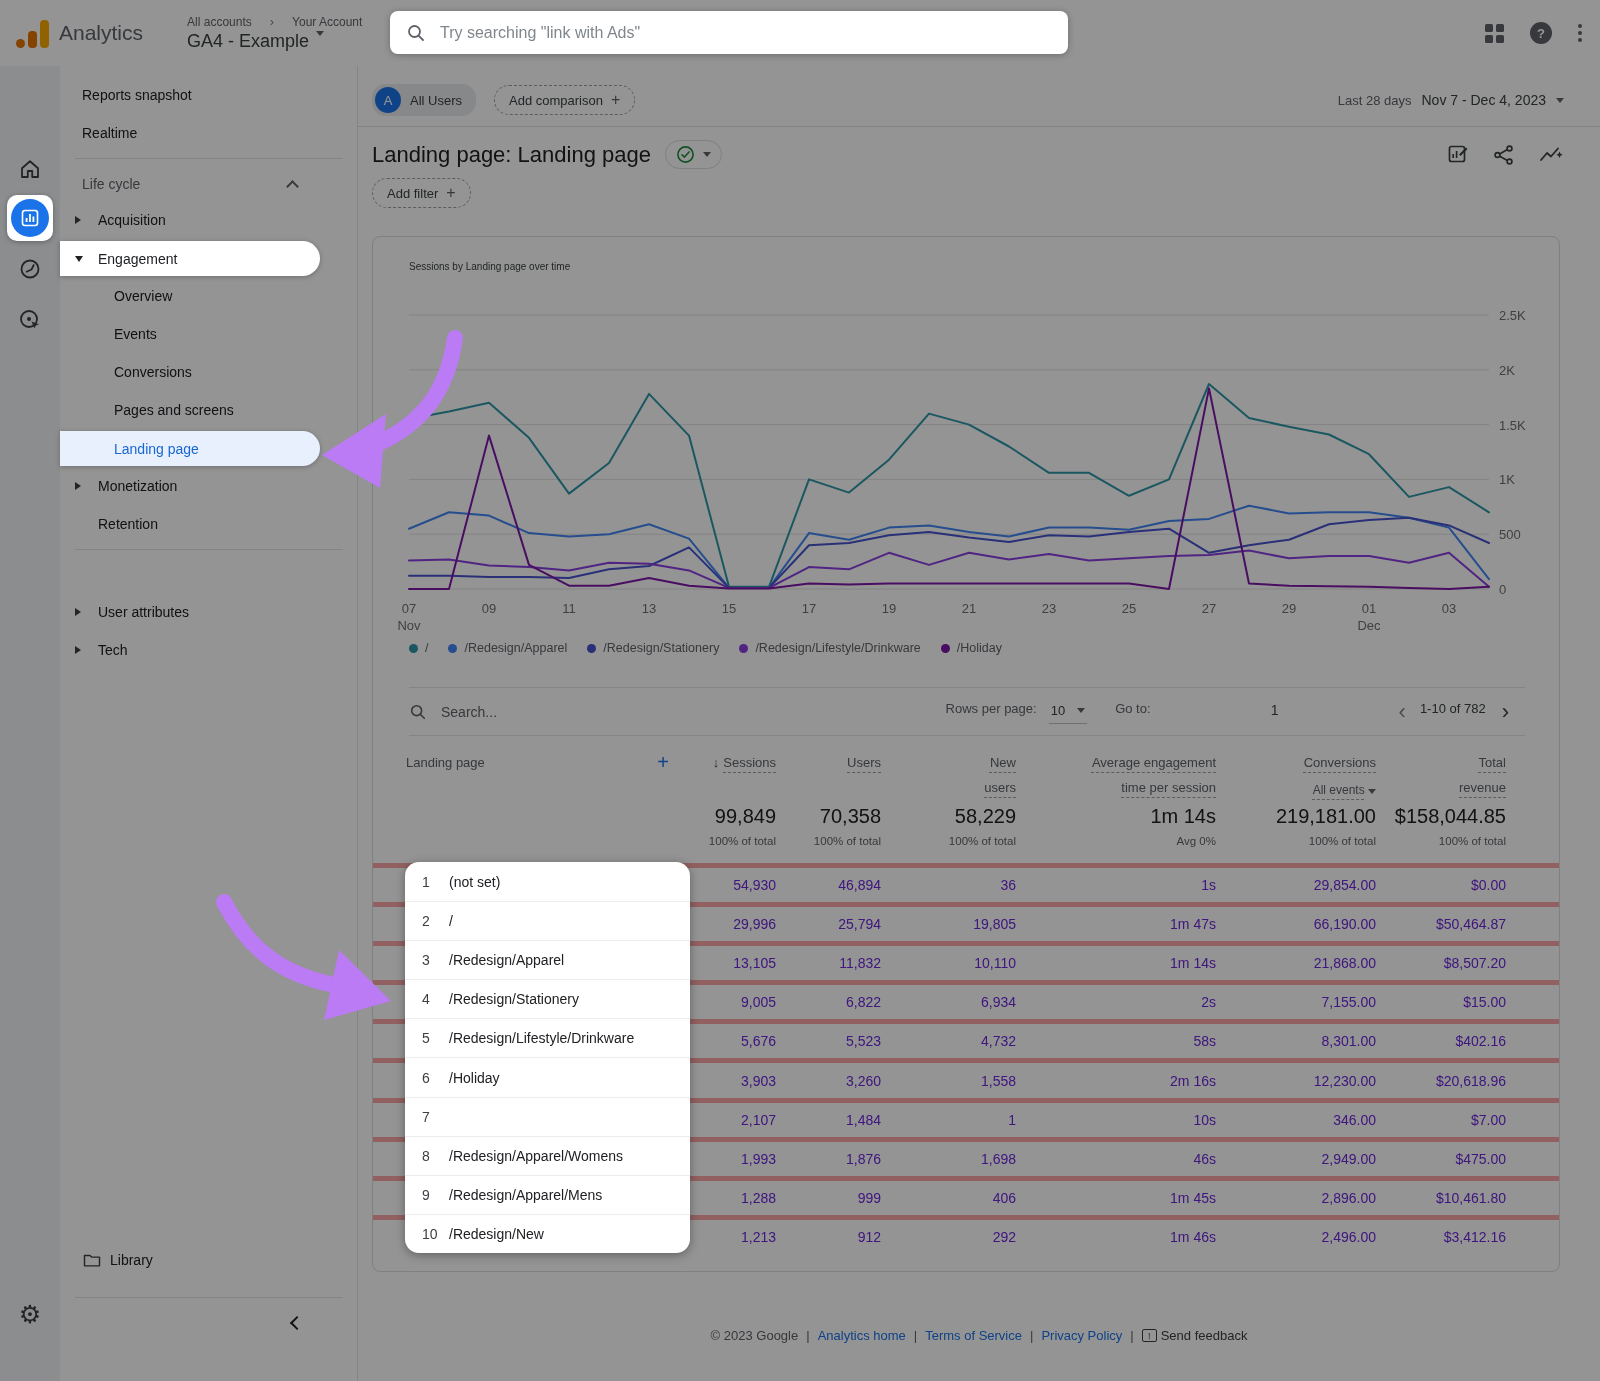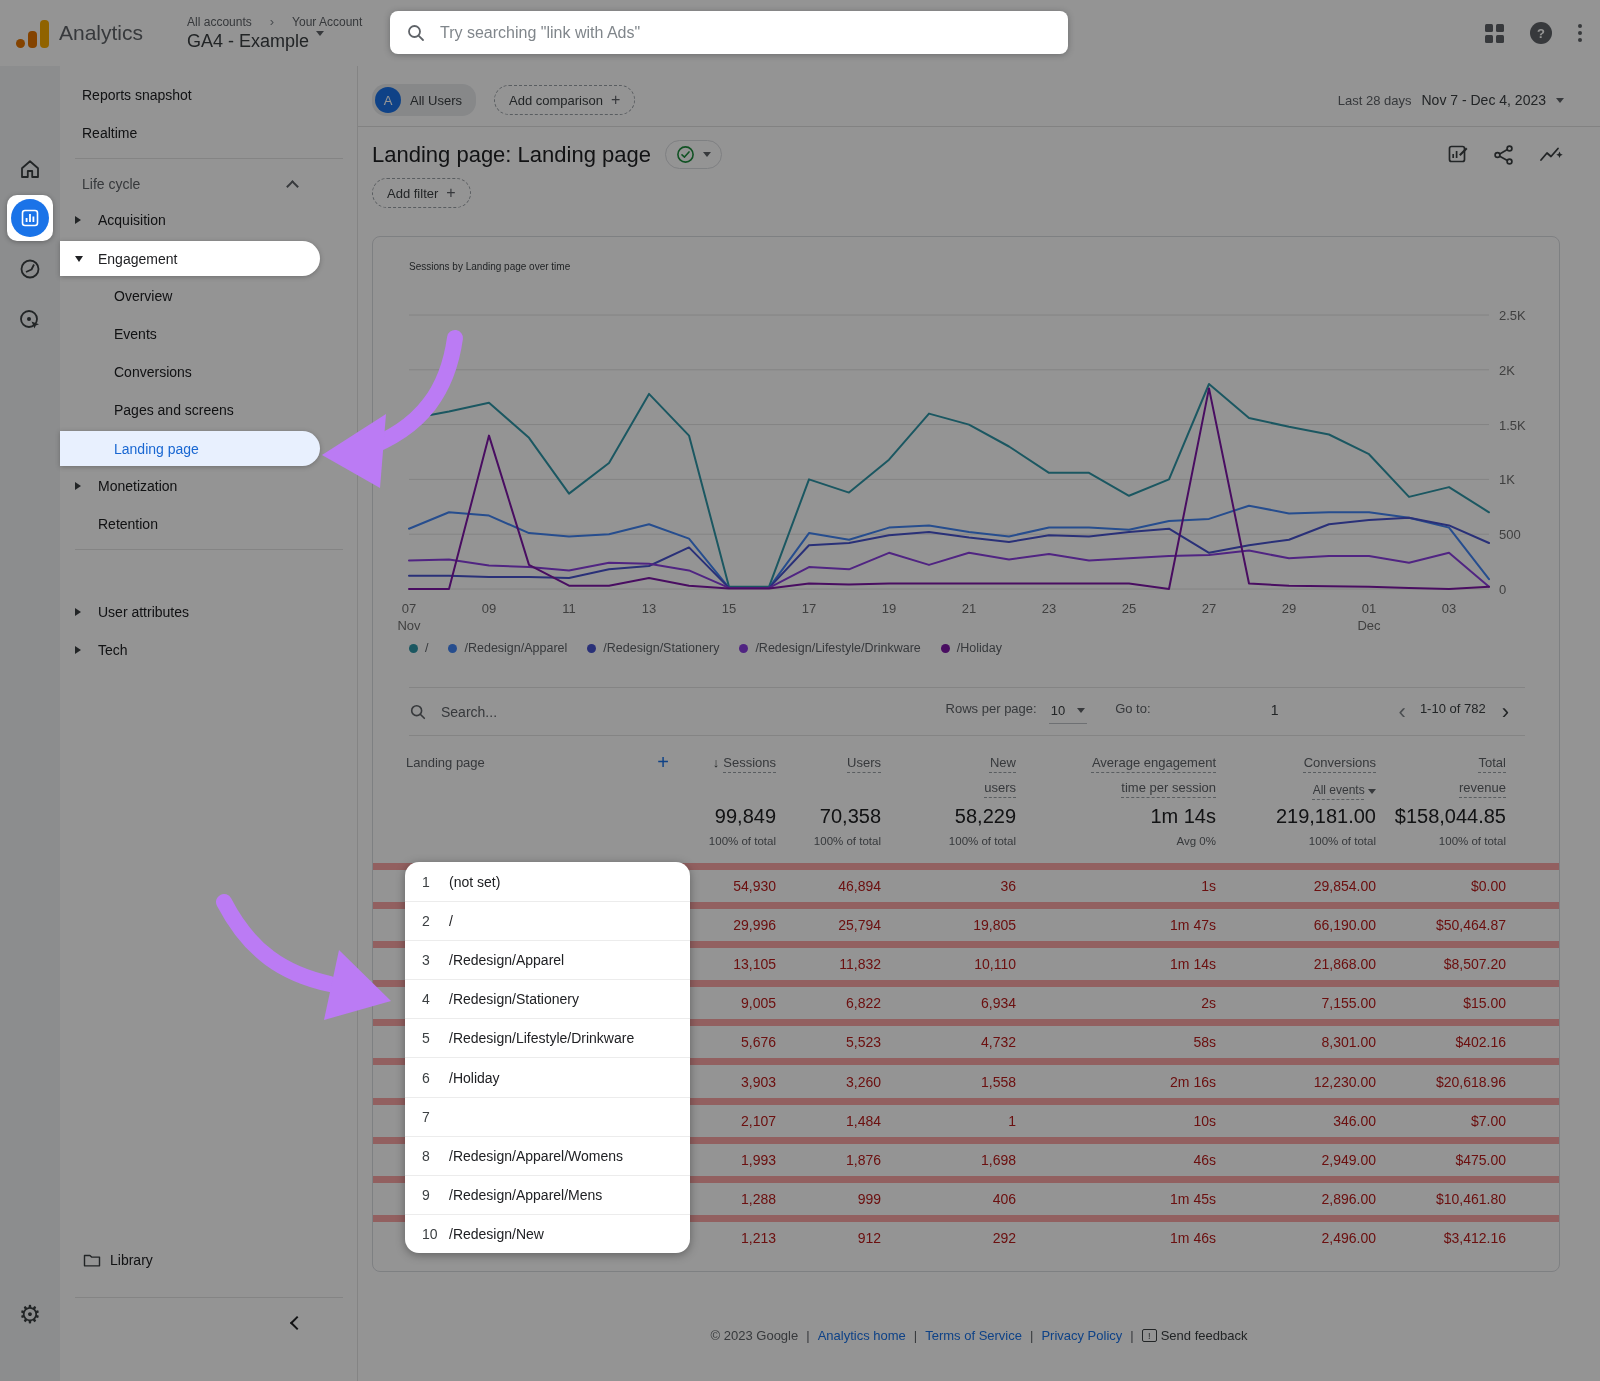--- a/index.html
+++ b/index.html
@@ -93,21 +93,21 @@
   .plusblue{color:#1a73e8;font-size:20px;font-weight:400}
   .wrap40{display:inline-block;max-width:42px}
   .wrap60{display:inline-block;max-width:62px}
   .wrap130{display:inline-block;max-width:132px}
   .subhead{display:block;font-size:12px;margin-top:3px}
   .sorticon{color:#3c4043;margin-right:4px}
   .totals{position:absolute;left:0;top:568px;width:100%;padding-left:33px;display:flex}
   .totals .tv{font-size:20px;color:#202124}
   .totals .ts{font-size:11.5px;color:#5f6368;margin-top:7px}
   .rows{position:absolute;left:0;top:626px;width:100%}
-  .trow{display:flex;align-items:center;height:39.1px;padding-left:33px;border-top:7px solid #fca5a5;font-size:14px;color:#b91c1c}
+  .trow{display:flex;align-items:center;height:39.1px;padding-left:33px;border-top:5px solid #fca5a5;font-size:14px;color:#6d28d9}
   
   .colspot{position:absolute;left:405px;top:862px;width:285px;height:391px;background:#fff;border-radius:14px;z-index:60;box-shadow:0 2px 10px rgba(0,0,0,.35);overflow:hidden}
   .srow{display:flex;align-items:center;height:39.1px;font-size:14px;color:#202124;border-top:1px solid #ececec}
   .srow:first-child{border-top:none}
   .srow .rk{width:40px;padding-left:17px;color:#3c4043}
   .srow .pg{margin-left:4px}
   
   .footer{position:absolute;left:0;bottom:38px;width:100%;display:flex;justify-content:center;align-items:center;gap:8px;font-size:13px;color:#5f6368}
   .footer a{color:#1a73e8;text-decoration:none}
   .fb-icon{width:15px;height:13px;border:1.5px solid #3c4043;border-radius:2px;font-size:9px;color:#3c4043;display:inline-flex;align-items:center;justify-content:center;margin-right:4px}

